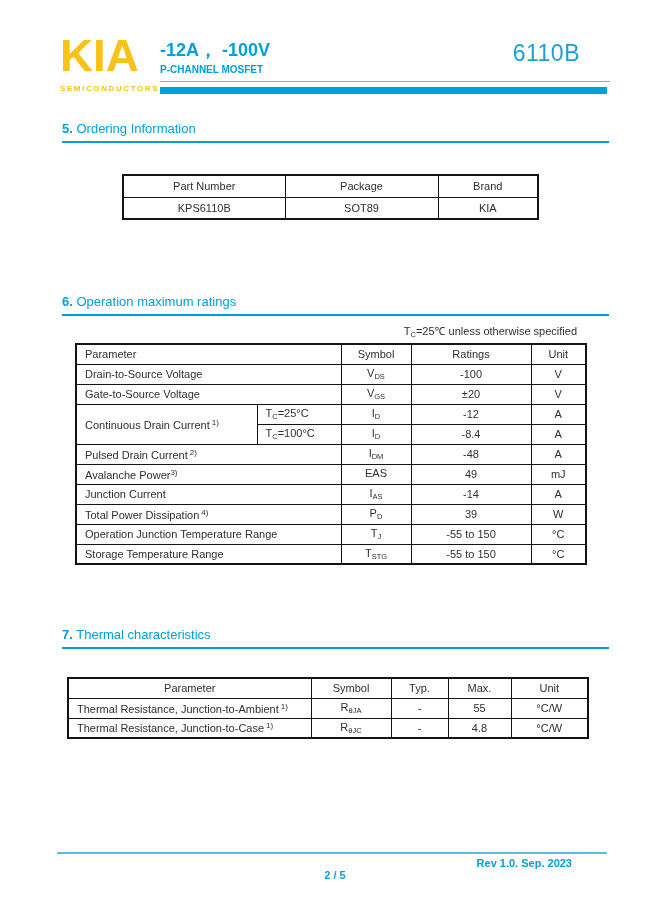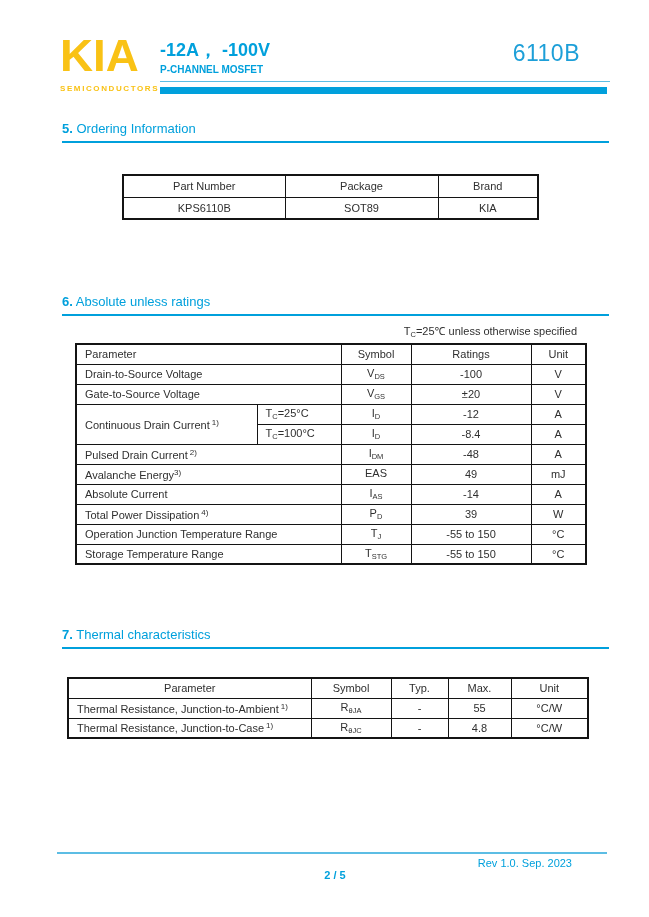--- a/index.html
+++ b/index.html
@@ -47,21 +47,21 @@
   .t-abs { position:absolute; left:75px; top:343px; }
   .t-abs td { height:20px; }
 
   .t-th { position:absolute; left:67px; top:677px; }
   .t-th td { height:20px; }
 
   
   .ftr-line { position:absolute; left:57px; top:852px; width:550px; height:2px; background:#5cbde4; }
   .ftr-page { position:absolute; left:285px; width:100px; top:857px; text-align:center;
               color:#00a0dc; font-size:11px; font-weight:bold;margin-top:12px; }
-  .ftr-rev  { position:absolute; right:77px; top:857px; color:#00a0dc; font-size:11px; font-weight:normal; }
+  .ftr-rev  { position:absolute; right:77px; top:857px; color:#00a0dc; font-size:11px; font-weight:bold; }
 </style>
 </head>
 <body>
 
 <div class="page">
 
   <div class="logo">KIA</div>
   <div class="logo-sub">SEMICONDUCTORS</div>
   <div class="spec">
     <div class="l1">-12A，  -100V</div>
@@ -92,21 +92,21 @@
     <tr>
       <td>KPS6110B</td>
       <td>SOT89</td>
       <td>KIA</td>
     </tr>
   </tbody>
     </table>
 
   <div class="sec sec6">
     <span class="num">6.</span>
-    <span>Absolute unless ratings</span>
+    <span>Operation maximum ratings</span>
   </div>
   <div class="sec-line line6"></div>
 
   <div class="note"><span>T</span><sub style="margin:0">C</sub><span>=25℃ unless otherwise specified</span></div>
 
   <table class="t-abs">
     <colgroup>
         <col style="width:181px">
         <col style="width:84px">
         <col style="width:70px">
@@ -145,27 +145,27 @@
       <td>-8.4</td>
       <td>A</td>
     </tr>
     <tr>
       <td class="pl" colspan="2"><span>Pulsed Drain Current</span><sup>2)</sup></td>
       <td><span>I</span><sub>DM</sub></td>
       <td>-48</td>
       <td>A</td>
     </tr>
     <tr>
-      <td class="pl" colspan="2"><span>Avalanche Energy</span><sup style="margin-left:0">3)</sup></td>
+      <td class="pl" colspan="2"><span>Avalanche Power</span><sup style="margin-left:0">3)</sup></td>
       <td><span>EAS</span><sub></sub></td>
       <td>49</td>
       <td>mJ</td>
     </tr>
     <tr>
-      <td class="pl" colspan="2"><span>Absolute Current</span></td>
+      <td class="pl" colspan="2"><span>Junction Current</span></td>
       <td><span>I</span><sub>AS</sub></td>
       <td>-14</td>
       <td>A</td>
     </tr>
     <tr>
       <td class="pl" colspan="2"><span>Total Power Dissipation</span><sup>4)</sup></td>
       <td><span>P</span><sub>D</sub></td>
       <td>39</td>
       <td>W</td>
     </tr>

